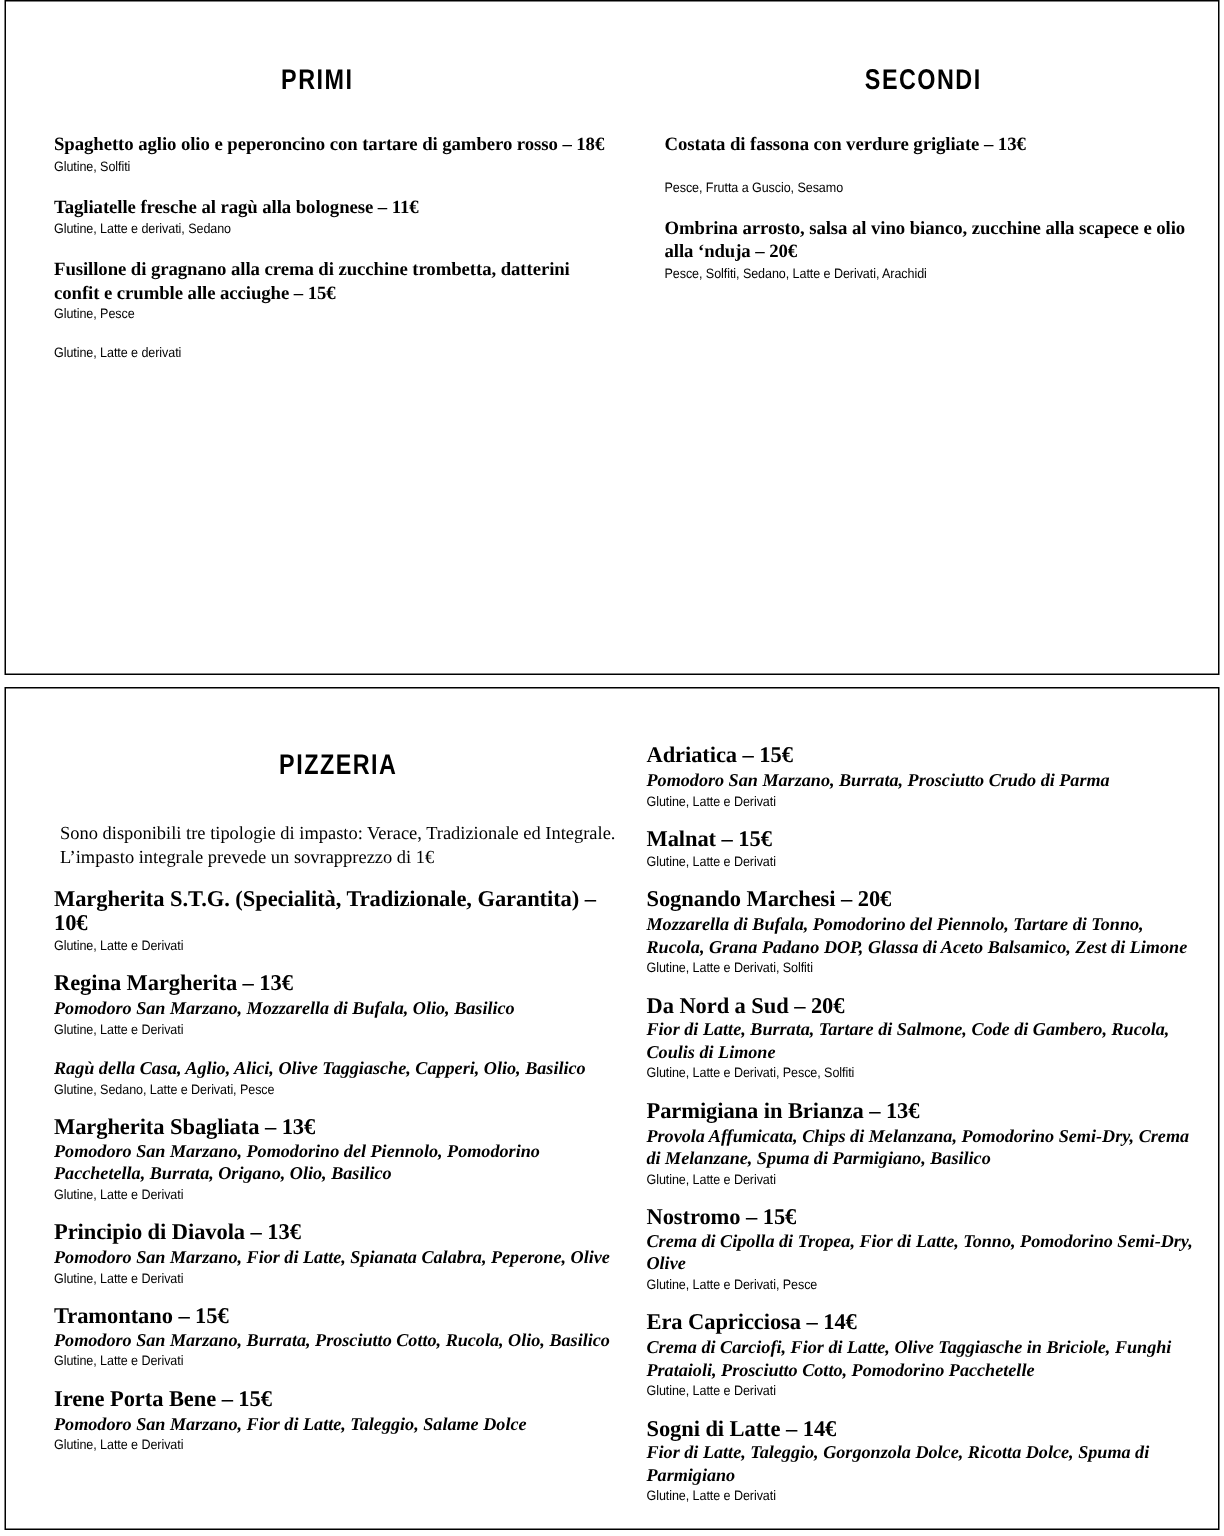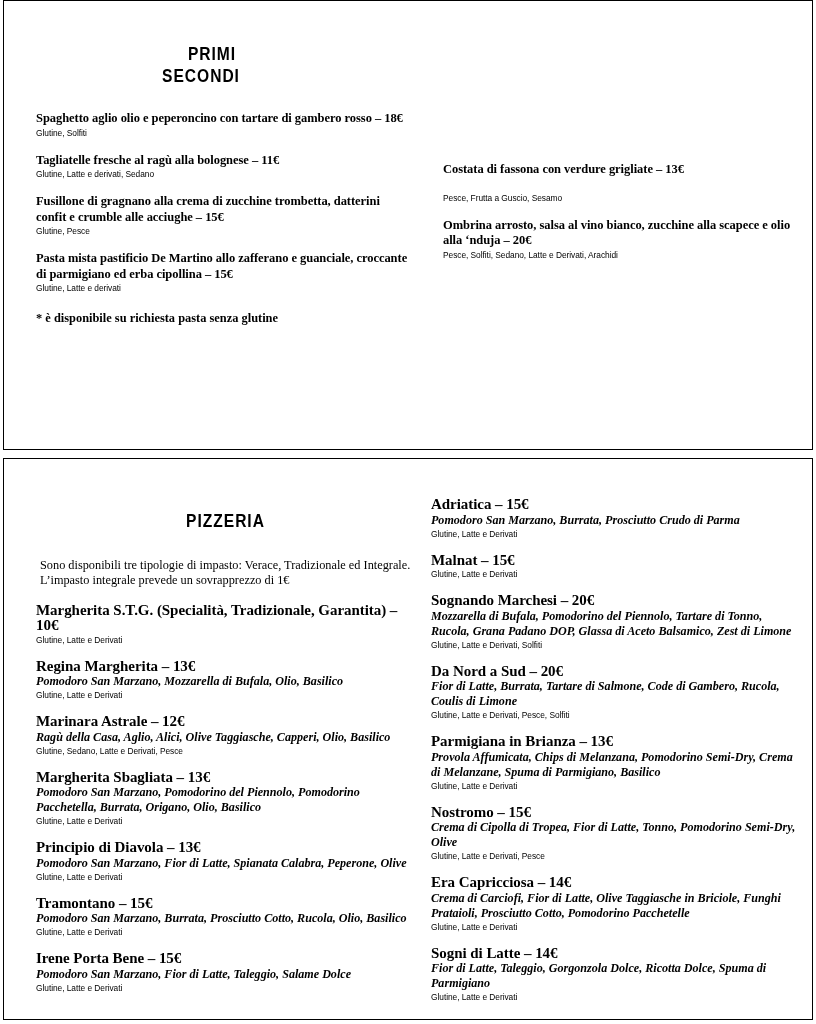--- a/index.html
+++ b/index.html
@@ -47,32 +47,31 @@
     letter-spacing: 1.2px;
     text-align: center;
     transform: scaleX(0.82);
     margin: 0;
     padding: 0;
   }
 
   
   .cols {
     display: flex;
-    align-items: center;
+    align-items: flex-start;
   }
   .col {
     box-sizing: border-box;
   }
 
   
   .p1 .col-left  { width: 416px; padding-left: 32px; padding-right: 10px; }
   .p1 .col-right { width: 394px; padding-left: 24px; padding-right: 10px; }
   .p1 .heads {
     display: flex;
-    flex-direction: column;
   }
   .p1 .head-left  { width: 416px; }
   .p1 .head-right { width: 394px; }
   .p1 .head-left .section-title  { transform-origin: center; }
 
   
   .p2 .col-left  { width: 420px; padding-left: 32px; padding-right: 8px; }
   .p2 .col-right { width: 390px; padding-left: 8px;  padding-right: 12px; }
 
   
@@ -162,25 +161,23 @@
           <div class="dish-name">Tagliatelle fresche al ragù alla bolognese – 11€</div>
           <div class="dish-allergens">Glutine, Latte e derivati, Sedano</div>
         </div>
 
         <div class="dish">
           <div class="dish-name">Fusillone di gragnano alla crema di zucchine trombetta, datterini confit e crumble alle acciughe – 15€</div>
           <div class="dish-allergens">Glutine, Pesce</div>
         </div>
 
         <div class="dish">
-          <div class="dish-name">Pasta mista pastificio De Martino allo zafferano e guanciale, croccante di parmigiano ed erba cipollina – 15€</div>
           <div class="dish-allergens">Glutine, Latte e derivati</div>
         </div>
 
-        <div class="note">* è disponibile su richiesta pasta senza glutine</div>
       </div>
 
       <div class="col col-right">
 
         <div class="dish">
           <div class="dish-name">Costata di fassona con verdure grigliate – 13€</div>
           <div class="dish-allergens"></div>
         </div>
 
         <div class="dish">
@@ -215,21 +212,20 @@
           <div class="dish-allergens">Glutine, Latte e Derivati</div>
         </div>
 
         <div class="dish">
           <div class="dish-name">Regina Margherita – 13€</div>
           <div class="dish-ingredients">Pomodoro San Marzano, Mozzarella di Bufala, Olio, Basilico</div>
           <div class="dish-allergens">Glutine, Latte e Derivati</div>
         </div>
 
         <div class="dish">
-          <div class="dish-name">Marinara Astrale – 12€</div>
           <div class="dish-ingredients">Ragù della Casa, Aglio, Alici, Olive Taggiasche, Capperi, Olio, Basilico</div>
           <div class="dish-allergens">Glutine, Sedano, Latte e Derivati, Pesce</div>
         </div>
 
         <div class="dish">
           <div class="dish-name">Margherita Sbagliata – 13€</div>
           <div class="dish-ingredients">Pomodoro San Marzano, Pomodorino del Piennolo, Pomodorino Pacchetella, Burrata, Origano, Olio, Basilico</div>
           <div class="dish-allergens">Glutine, Latte e Derivati</div>
         </div>
 

